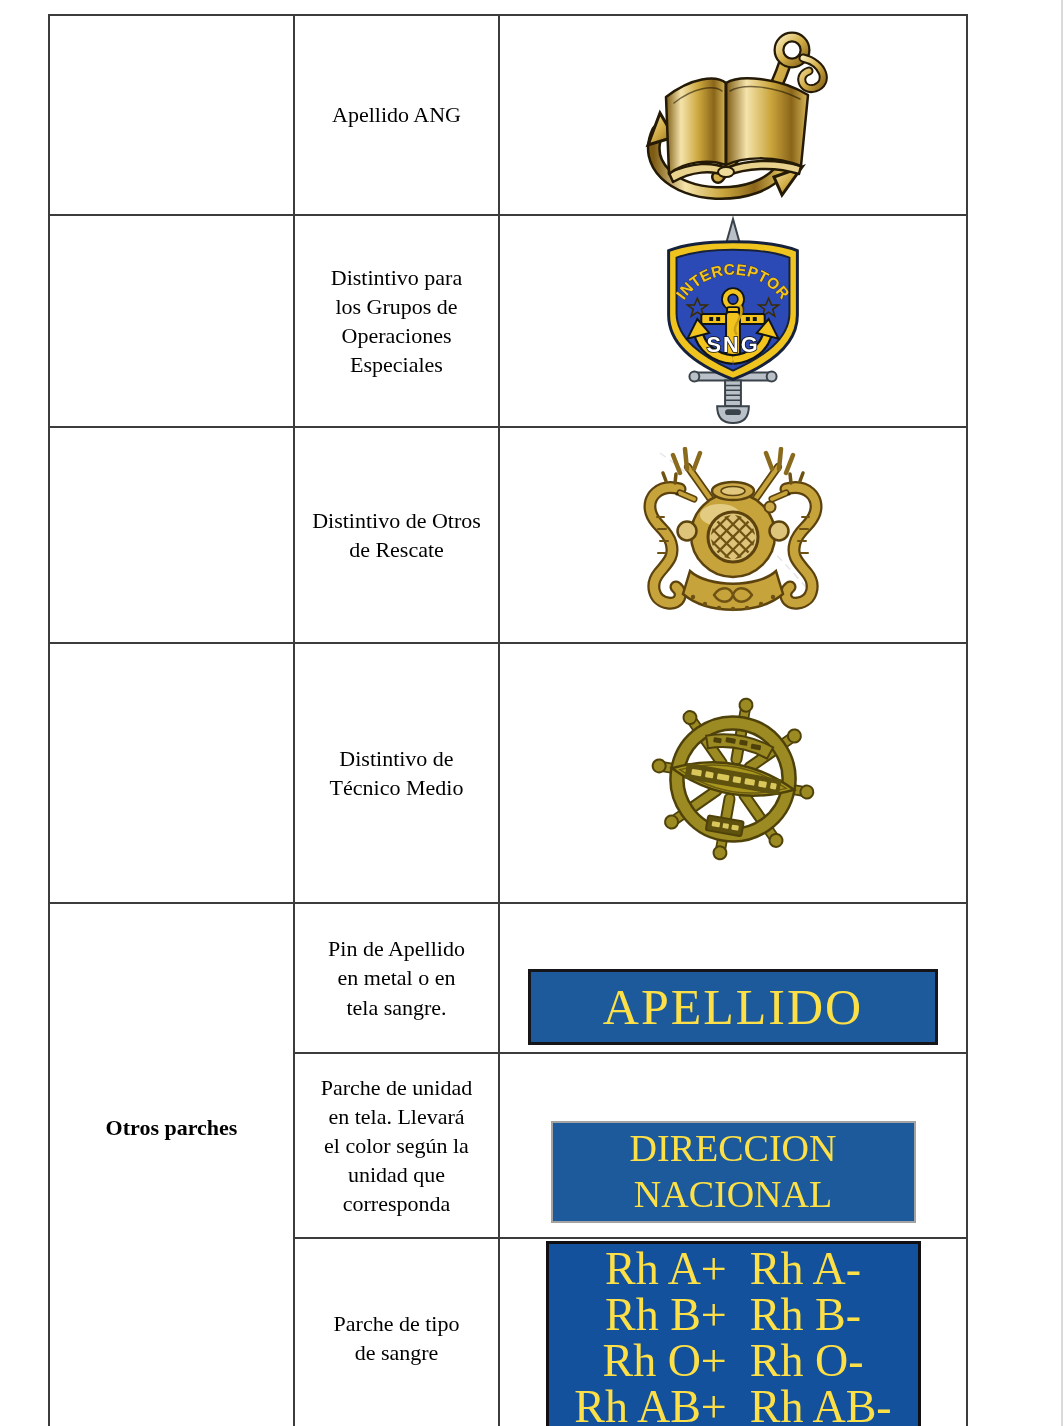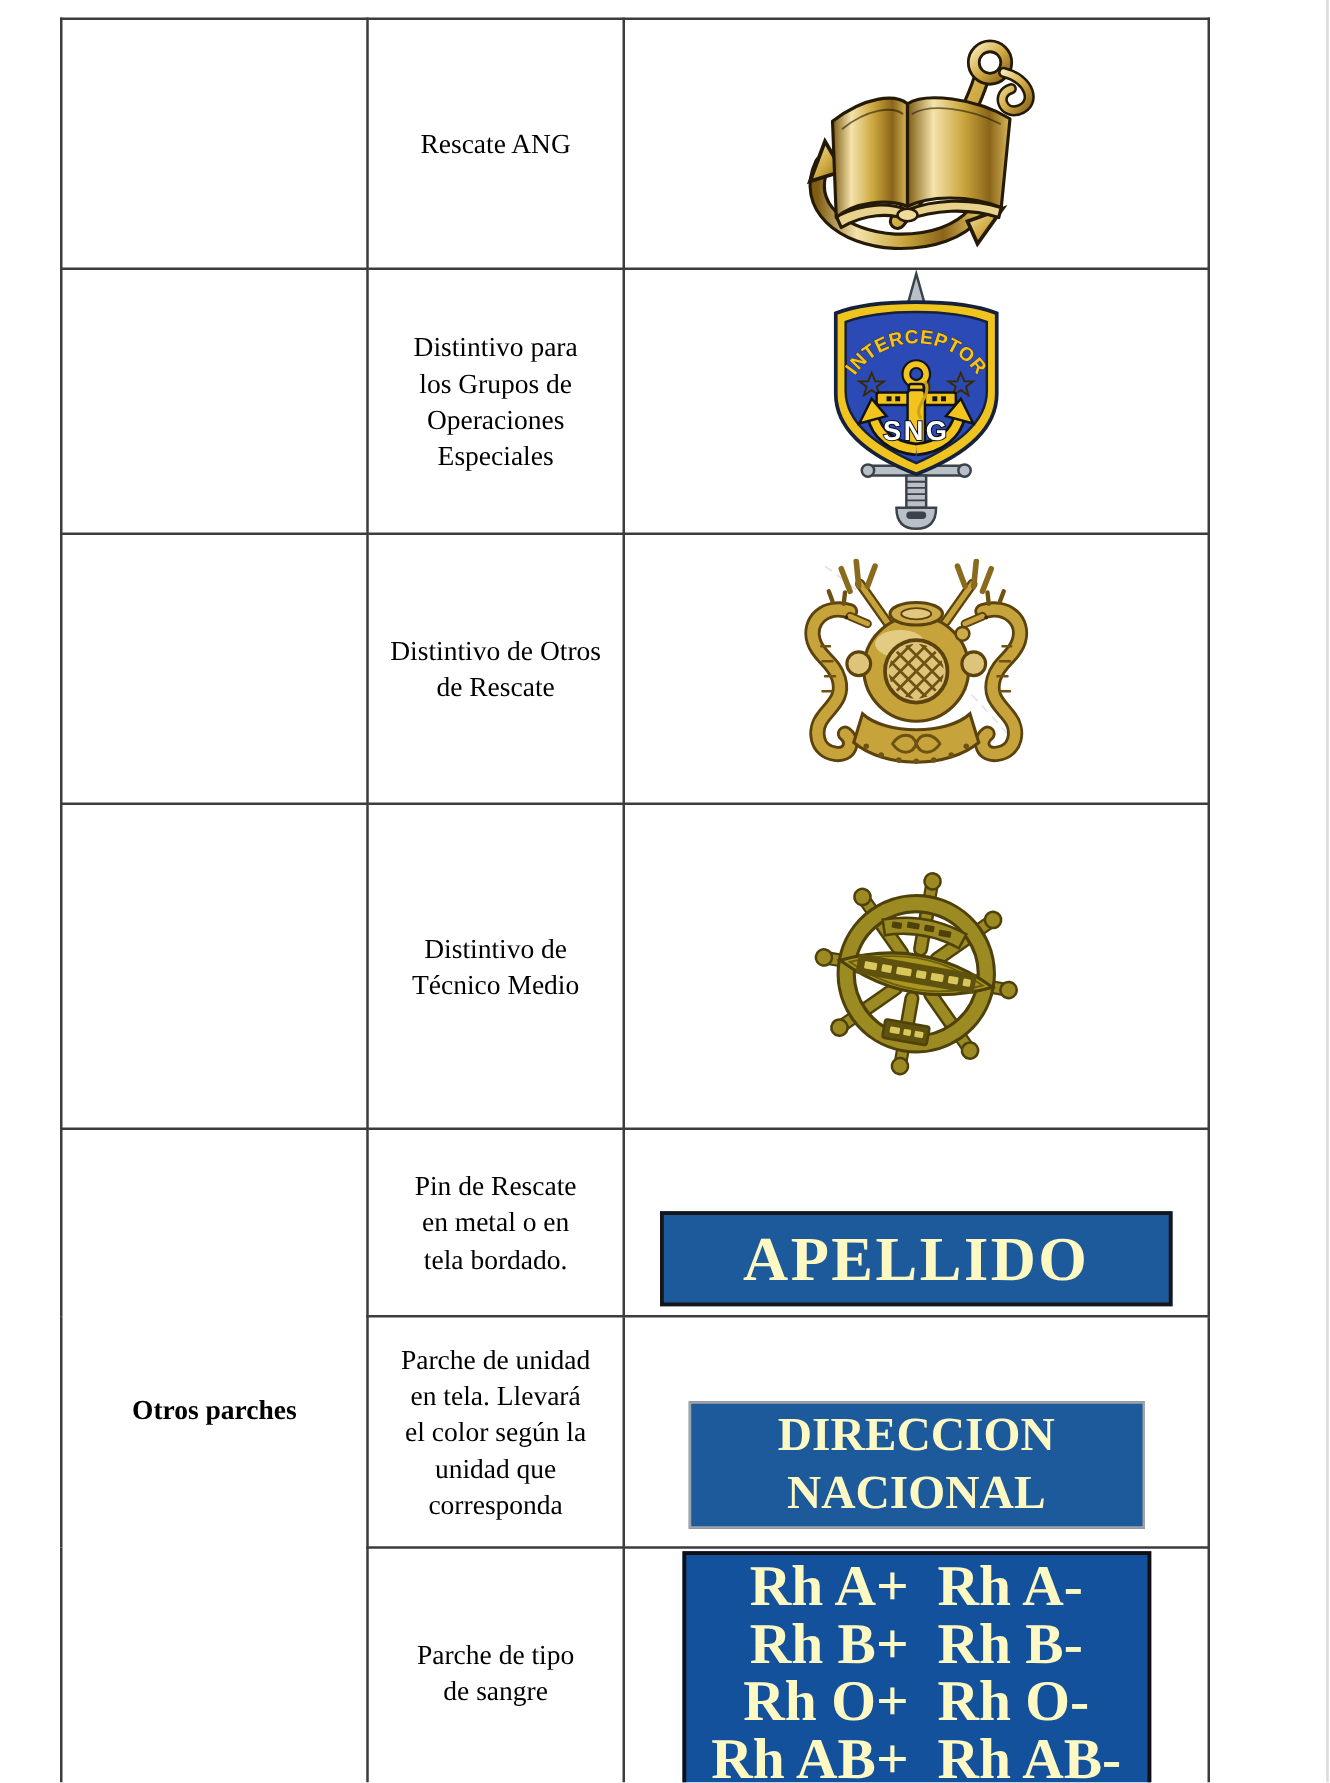--- a/index.html
+++ b/index.html
@@ -7,21 +7,21 @@
         font-family:"Liberation Serif",serif;color:#000;}
   .page-edge{position:absolute;right:1px;top:0;width:2px;height:100%;background:#dadada;}
   table.doc{position:absolute;left:48px;top:14px;border-collapse:collapse;table-layout:fixed;}
   table.doc, table.doc td{border:2px solid #3c3c3c;}
   table.doc td{padding:0;vertical-align:middle;text-align:center;}
   td.badge-cell{vertical-align:top;}
   .lbl{margin:0 auto;font-size:22px;line-height:1.32;text-align:center;}
   .w152{width:152px;} .w156{width:156px;} .w170{width:170px;} .w150{width:150px;}
   .cat{font-weight:bold;font-size:22px;position:relative;top:-43px;}
   .emb{display:block;margin:0 auto;}
-  .patch{display:block;margin:0 auto;color:#fef9c3;font-weight:bold;text-align:center;
+  .patch{display:block;margin:0 auto;color:#fde047;font-weight:normal;text-align:center;
          font-family:"Liberation Serif",serif;}
   .patch-apellido{width:404px;height:70px;border:3px solid #15151a;background:#1c5a9c;
                   margin-top:58px;font-size:50px;line-height:70px;letter-spacing:2px;}
   .patch-direccion{width:361px;height:96px;border:2px solid #a3a3a3;background:#1c5a9c;
                    margin-top:53px;font-size:38px;line-height:46px;padding-top:2px;box-sizing:content-box;}
   .patch-blood{width:369px;height:188px;border:3px solid #101014;background:#14519c;
                margin-top:2px;font-size:46px;line-height:46px;padding-top:2px;}
   .patch-blood .bl{white-space:pre;}
 </style>
 </head>
@@ -34,21 +34,21 @@
     <colgroup>
         <col style="width:245px">
         <col style="width:205px">
         <col style="width:468px">
       </colgroup>
 
     <tbody>
         <tr style="height:200px">
       <td></td>
       <td>
-        <div class="lbl">Rescate ANG</div>
+        <div class="lbl">Apellido ANG</div>
       </td>
       <td class="badge-cell">
         <svg class="emb" width="222" height="186" viewBox="0 0 222 186" style="margin-top:6px">
           <defs>
             <linearGradient id="gold-a" x1="0" y1="0" x2="1" y2="1">
               <stop offset="0" stop-color="#f6e7b4"></stop>
                   <stop offset="0.5" stop-color="#d3ae47"></stop>
                   <stop offset="1" stop-color="#8a651a"></stop>
             </linearGradient>
             <linearGradient id="gold-b" x1="0" y1="0" x2="1" y2="0">
@@ -245,21 +245,21 @@
           </g>
         </svg>
       </td>
     </tr>
 
     <tr style="height:150px">
       <td rowspan="3">
         <div class="cat">Otros parches</div>
       </td>
       <td>
-        <div class="lbl w152">Pin de Rescate en metal o en tela bordado.</div>
+        <div class="lbl w152">Pin de Apellido en metal o en tela sangre.</div>
       </td>
       <td class="badge-cell">
         <div class="patch patch-apellido">
           <span>APELLIDO</span>
         </div>
       </td>
     </tr>
 
     <tr style="height:185px">
       <td>

